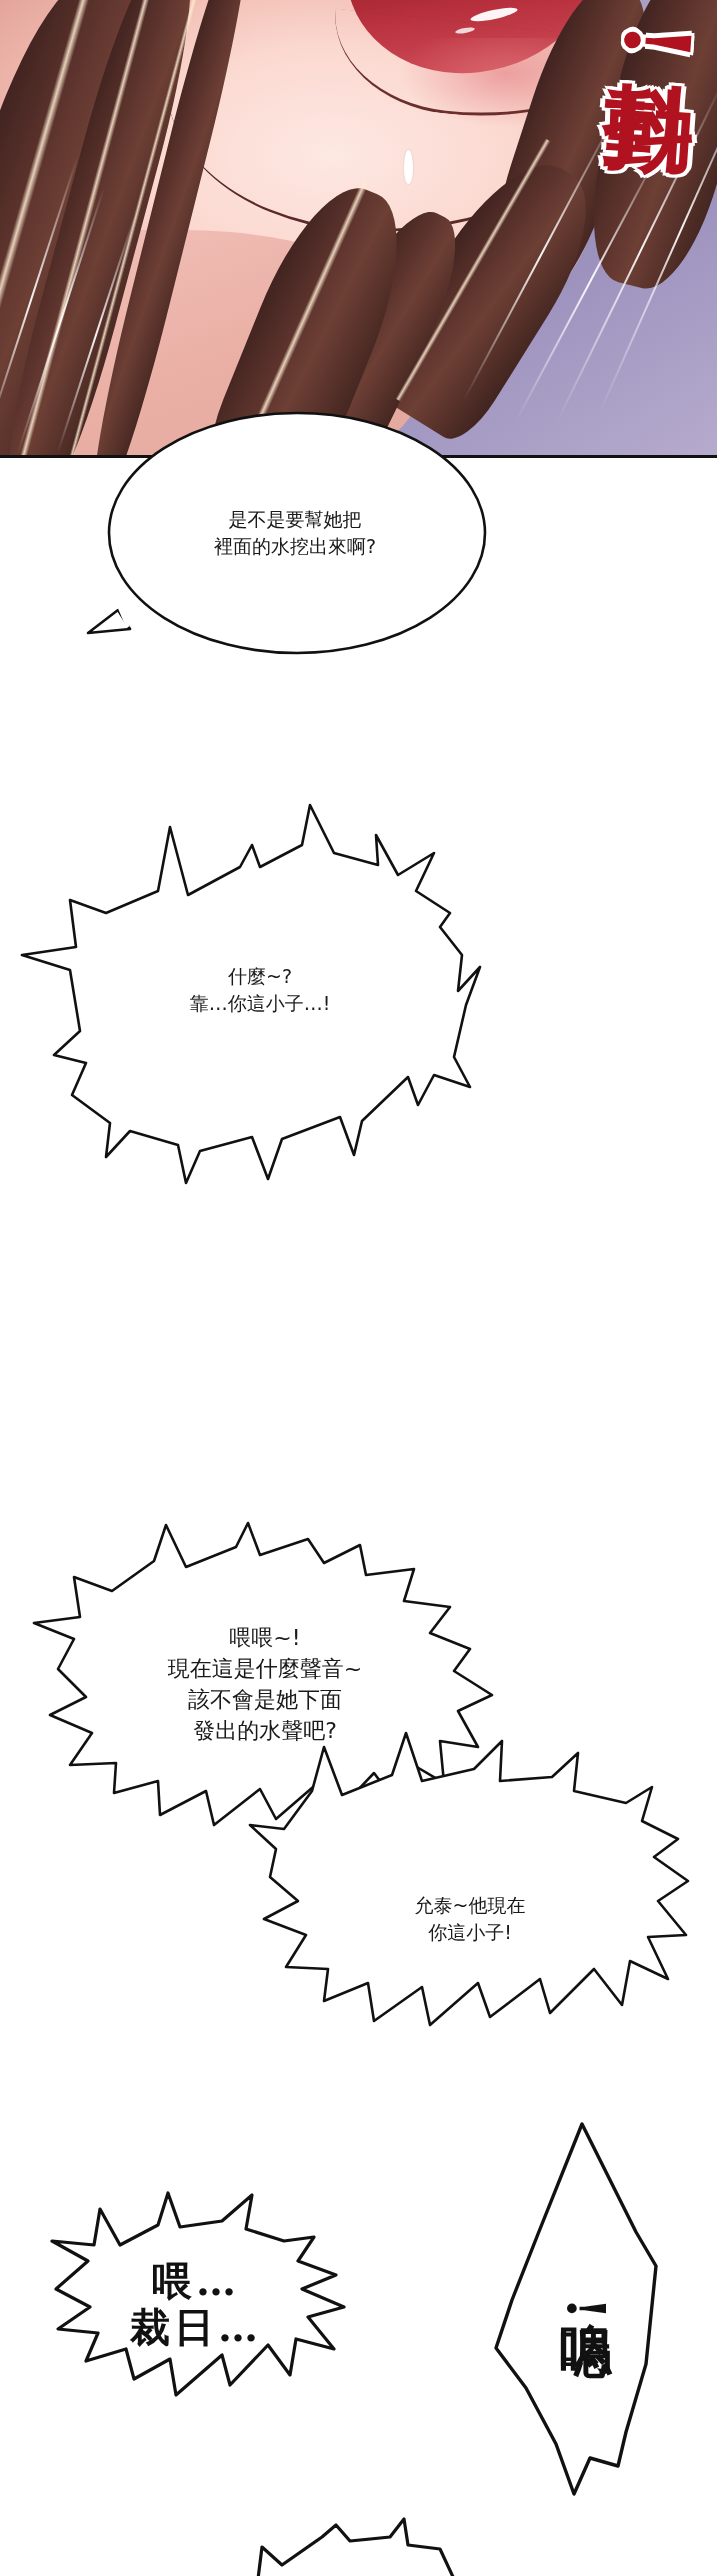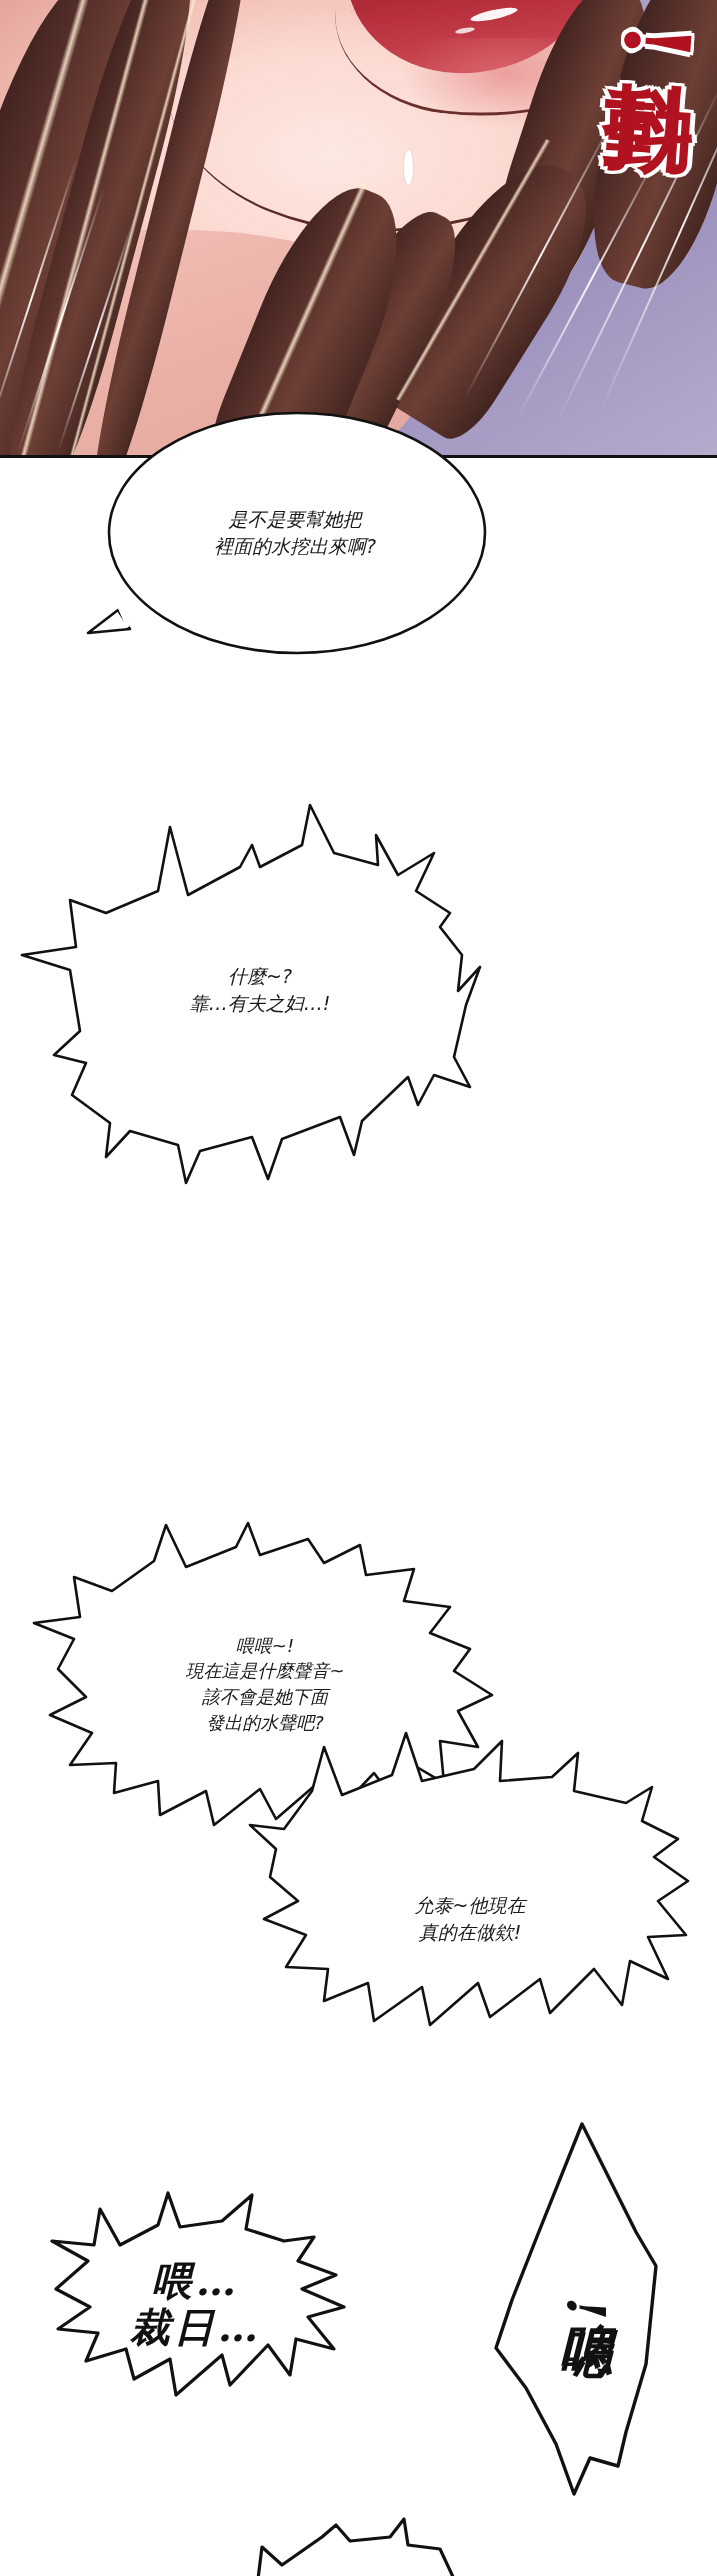--- a/index.html
+++ b/index.html
@@ -95,23 +95,23 @@
   }
 
   
   .bubble{position:absolute;}
   .bubble svg{display:block;width:100%;height:100%;overflow:visible;}
   .btext{
     position:absolute;inset:0;display:flex;flex-direction:column;
     align-items:center;justify-content:center;
     color:#1a1a1a;font-size:19px;line-height:1.42;text-align:center;
     font-family:"DejaVu Sans","Liberation Sans",sans-serif;
-    pointer-events:none;white-space:pre;font-style:italic;
-  }
-  .btext.sm{font-size:18px;}
+    pointer-events:none;white-space:pre;
+  }
+  .btext.sm{font-size:22px;}
   .handwrite{
     font-family:"DejaVu Serif",serif;font-weight:bold;font-size:40px;
     letter-spacing:4px;line-height:1.15;color:#111;
   }
   .vwrite{
     writing-mode:vertical-rl;font-family:"DejaVu Serif",serif;font-weight:bold;
     font-size:52px;letter-spacing:8px;color:#111;
   }
 </style>
 </head>
@@ -172,21 +172,21 @@
 
   <div class="bubble" style="left:10px;top:795px;width:500px;height:390px;">
     <svg viewBox="0 0 500 390" preserveAspectRatio="none">
       <path d="M60 175 L12 160 L66 152 L60 105 L96 118 L148 96 L160 32 L178 100 L230 72 L242 50 L250 72
                L292 50 L300 10 L324 58 L368 70 L366 40 L388 80 L424 58 L406 96 L440 118 L430 132
                L452 160 L448 196 L470 172 L456 210 L444 262 L460 292 L424 280 L408 310 L398 282
                L352 326 L344 360 L330 322 L272 344 L258 384 L242 342 L190 356 L176 388 L168 350
                L120 336 L96 362 L100 328 L62 300 L76 268 L44 260 L70 236 Z" fill="#fff" stroke="#111" stroke-width="2.6" stroke-linejoin="round"></path>
     </svg>
     <div class="btext">什麼~?
-靠…有夫之妇…!</div>
+靠…你這小子…!</div>
   </div>
 
 
   <div class="bubble" style="left:30px;top:1519px;width:470px;height:330px;">
     <svg viewBox="0 0 470 330" preserveAspectRatio="none">
       <path d="M44 120 L4 104 L50 98 L44 58 L82 72 L124 42 L136 6 L156 48 L206 28 L218 4 L230 36
                L278 20 L294 44 L330 26 L336 56 L384 50 L374 82 L420 88 L400 114 L440 130 L424 152
                L462 176 L428 192 L448 228 L410 222 L414 264 L380 244 L368 286 L344 254 L306 294
                L290 262 L246 300 L230 270 L184 306 L176 272 L130 296 L128 262 L84 274 L86 244
                L40 246 L62 214 L20 196 L56 178 L28 150 Z" fill="#fff" stroke="#111" stroke-width="2.6" stroke-linejoin="round"></path>
@@ -199,21 +199,21 @@
 
   <div class="bubble" style="left:250px;top:1729px;width:440px;height:380px;">
     <svg viewBox="0 0 440 380" preserveAspectRatio="none">
       <path d="M26 120 L0 96 L34 100 L62 62 L74 18 L92 66 L142 46 L156 4 L172 52 L224 40 L252 12
                L250 52 L302 48 L328 24 L324 62 L376 74 L402 58 L392 92 L428 110 L404 128
                L438 152 L408 172 L436 206 L398 208 L418 250 L380 232 L372 276 L344 240
                L300 284 L290 250 L240 288 L228 254 L180 296 L172 258 L124 292 L118 254
                L74 272 L78 240 L36 238 L56 206 L14 190 L48 172 L20 148 Z" fill="#fff" stroke="#111" stroke-width="2.6" stroke-linejoin="round"></path>
     </svg>
     <div class="btext">允泰~他現在
-真的在做欸!</div>
+你這小子!</div>
   </div>
 
   <div class="bubble" style="left:46px;top:2189px;width:300px;height:230px;">
     <svg viewBox="0 0 300 230" preserveAspectRatio="none">
       <path d="M42 72 L6 52 L48 56 L54 20 L74 56 L112 36 L122 4 L134 38 L176 32 L206 6
                L200 40 L238 52 L268 48 L252 72 L290 86 L256 100 L298 118 L262 128
                L288 160 L250 150 L244 186 L222 156 L184 196 L176 166 L130 206 L124 170
                L88 190 L80 160 L40 172 L52 144 L12 140 L44 118 L10 100 Z" fill="#fff" stroke="#111" stroke-width="3.2" stroke-linejoin="round"></path>
     </svg>
     <div class="btext handwrite">喂…

